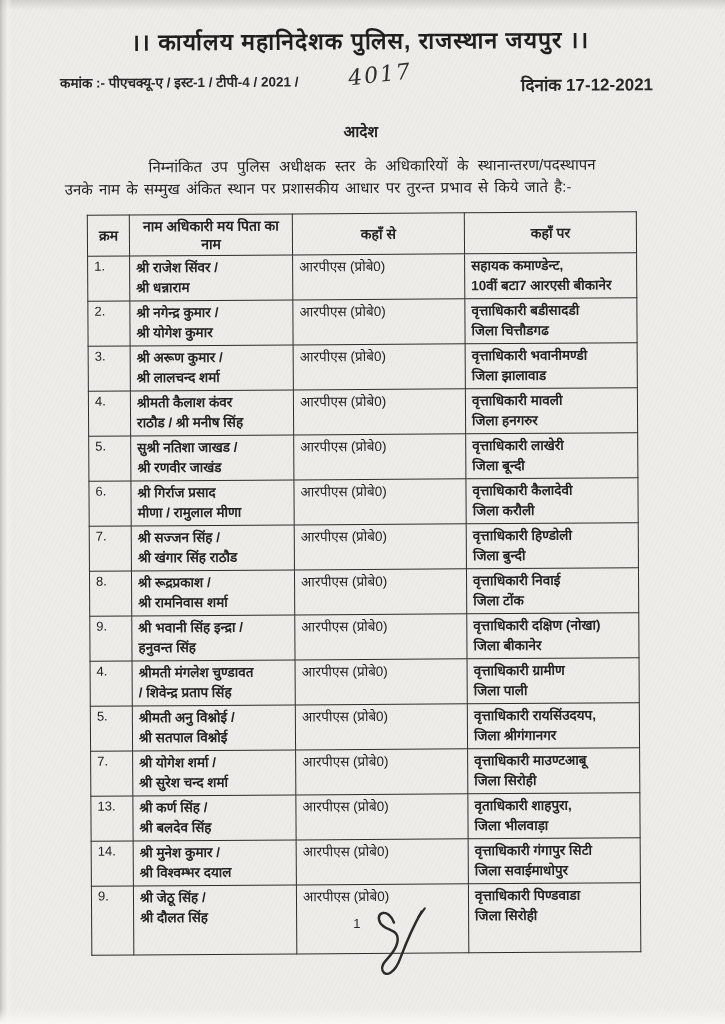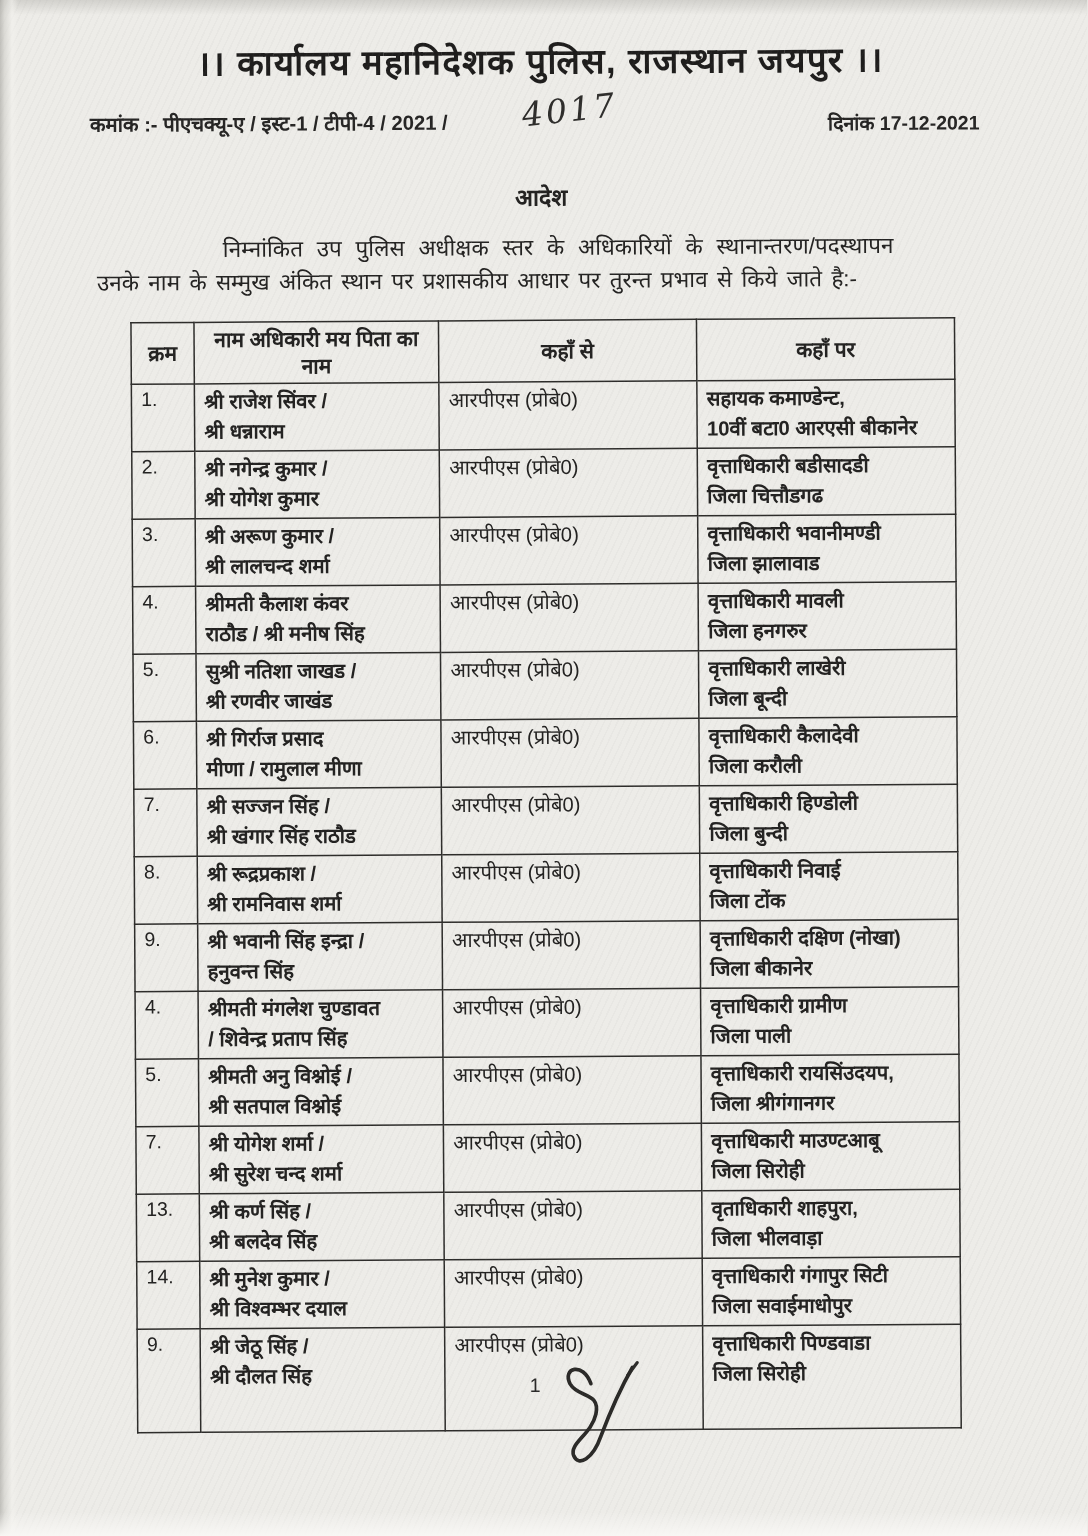--- a/index.html
+++ b/index.html
@@ -22,21 +22,21 @@
 
   .sheet{position:absolute;inset:0;transform:rotate(-0.35deg);transform-origin:50% 40%;}
 
   .doc-title{position:absolute;top:24px;left:0;width:100%;text-align:center;
     font-size:23px;font-weight:700;letter-spacing:1px;color:#1e1d1c;}
   .ref-row{position:absolute;top:66px;left:62px;right:70px;height:30px;}
   .ref-label{position:absolute;left:0;top:6px;font-size:13.5px;font-weight:700;color:#262524;}
   .ref-number{position:absolute;left:288px;top:-4px;
     font-family:"DejaVu Serif","Liberation Serif",serif;font-style:italic;
     font-size:22px;font-weight:500;color:#2e2d2b;transform:rotate(-6deg);letter-spacing:2px;}
-  .doc-date{position:absolute;right:0;top:8px;font-size:13px;font-weight:700;color:#262524;}
+  .doc-date{position:absolute;right:0;top:8px;font-size:17px;font-weight:700;color:#262524;}
 
   .order-heading{position:absolute;top:120px;left:0;width:100%;text-align:center;
     font-size:15.5px;font-weight:700;color:#232221;}
 
   .intro{position:absolute;top:155px;left:66px;width:600px;font-size:15px;
     font-weight:500;color:#242322;line-height:22px;}
   .intro .l1{padding-left:84px;word-spacing:5px;white-space:nowrap;}
   .intro .l2{word-spacing:2px;white-space:nowrap;}
 
   table.order{position:absolute;top:213px;left:88px;border-collapse:collapse;
@@ -99,21 +99,21 @@
     <tbody>
         <tr>
           <td class="sno">1.</td>
           <td>
             <div class="cell-line">श्री राजेश सिंवर /</div>
             <div class="cell-line">श्री धन्नाराम</div>
           </td>
           <td class="from">आरपीएस (प्रोबे0)</td>
           <td>
             <div class="cell-line">सहायक कमाण्डेन्ट,</div>
-            <div class="cell-line">10वीं बटा0 आरएसी बीकानेर</div>
+            <div class="cell-line">10वीं बटा7 आरएसी बीकानेर</div>
           </td>
         </tr>
         <tr>
           <td class="sno">2.</td>
           <td>
             <div class="cell-line">श्री नगेन्द्र कुमार /</div>
             <div class="cell-line">श्री योगेश कुमार</div>
           </td>
           <td class="from">आरपीएस (प्रोबे0)</td>
           <td>

